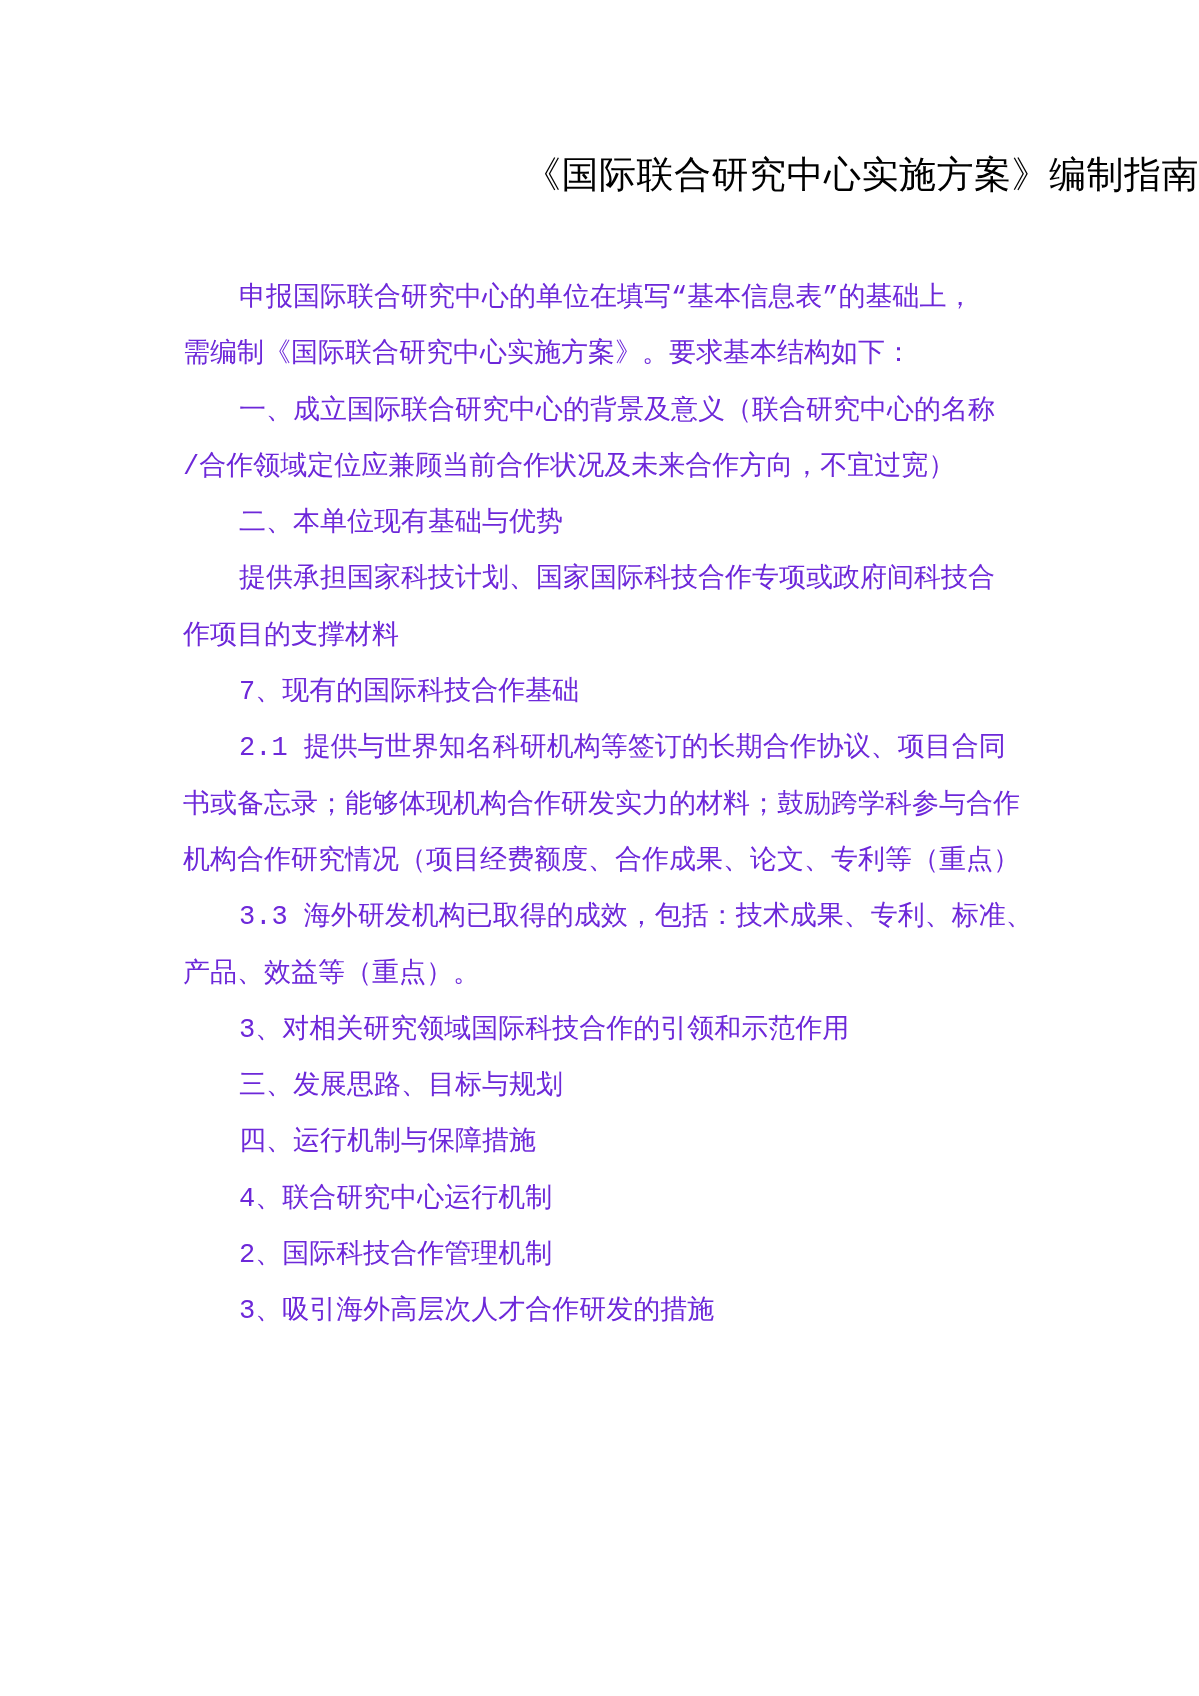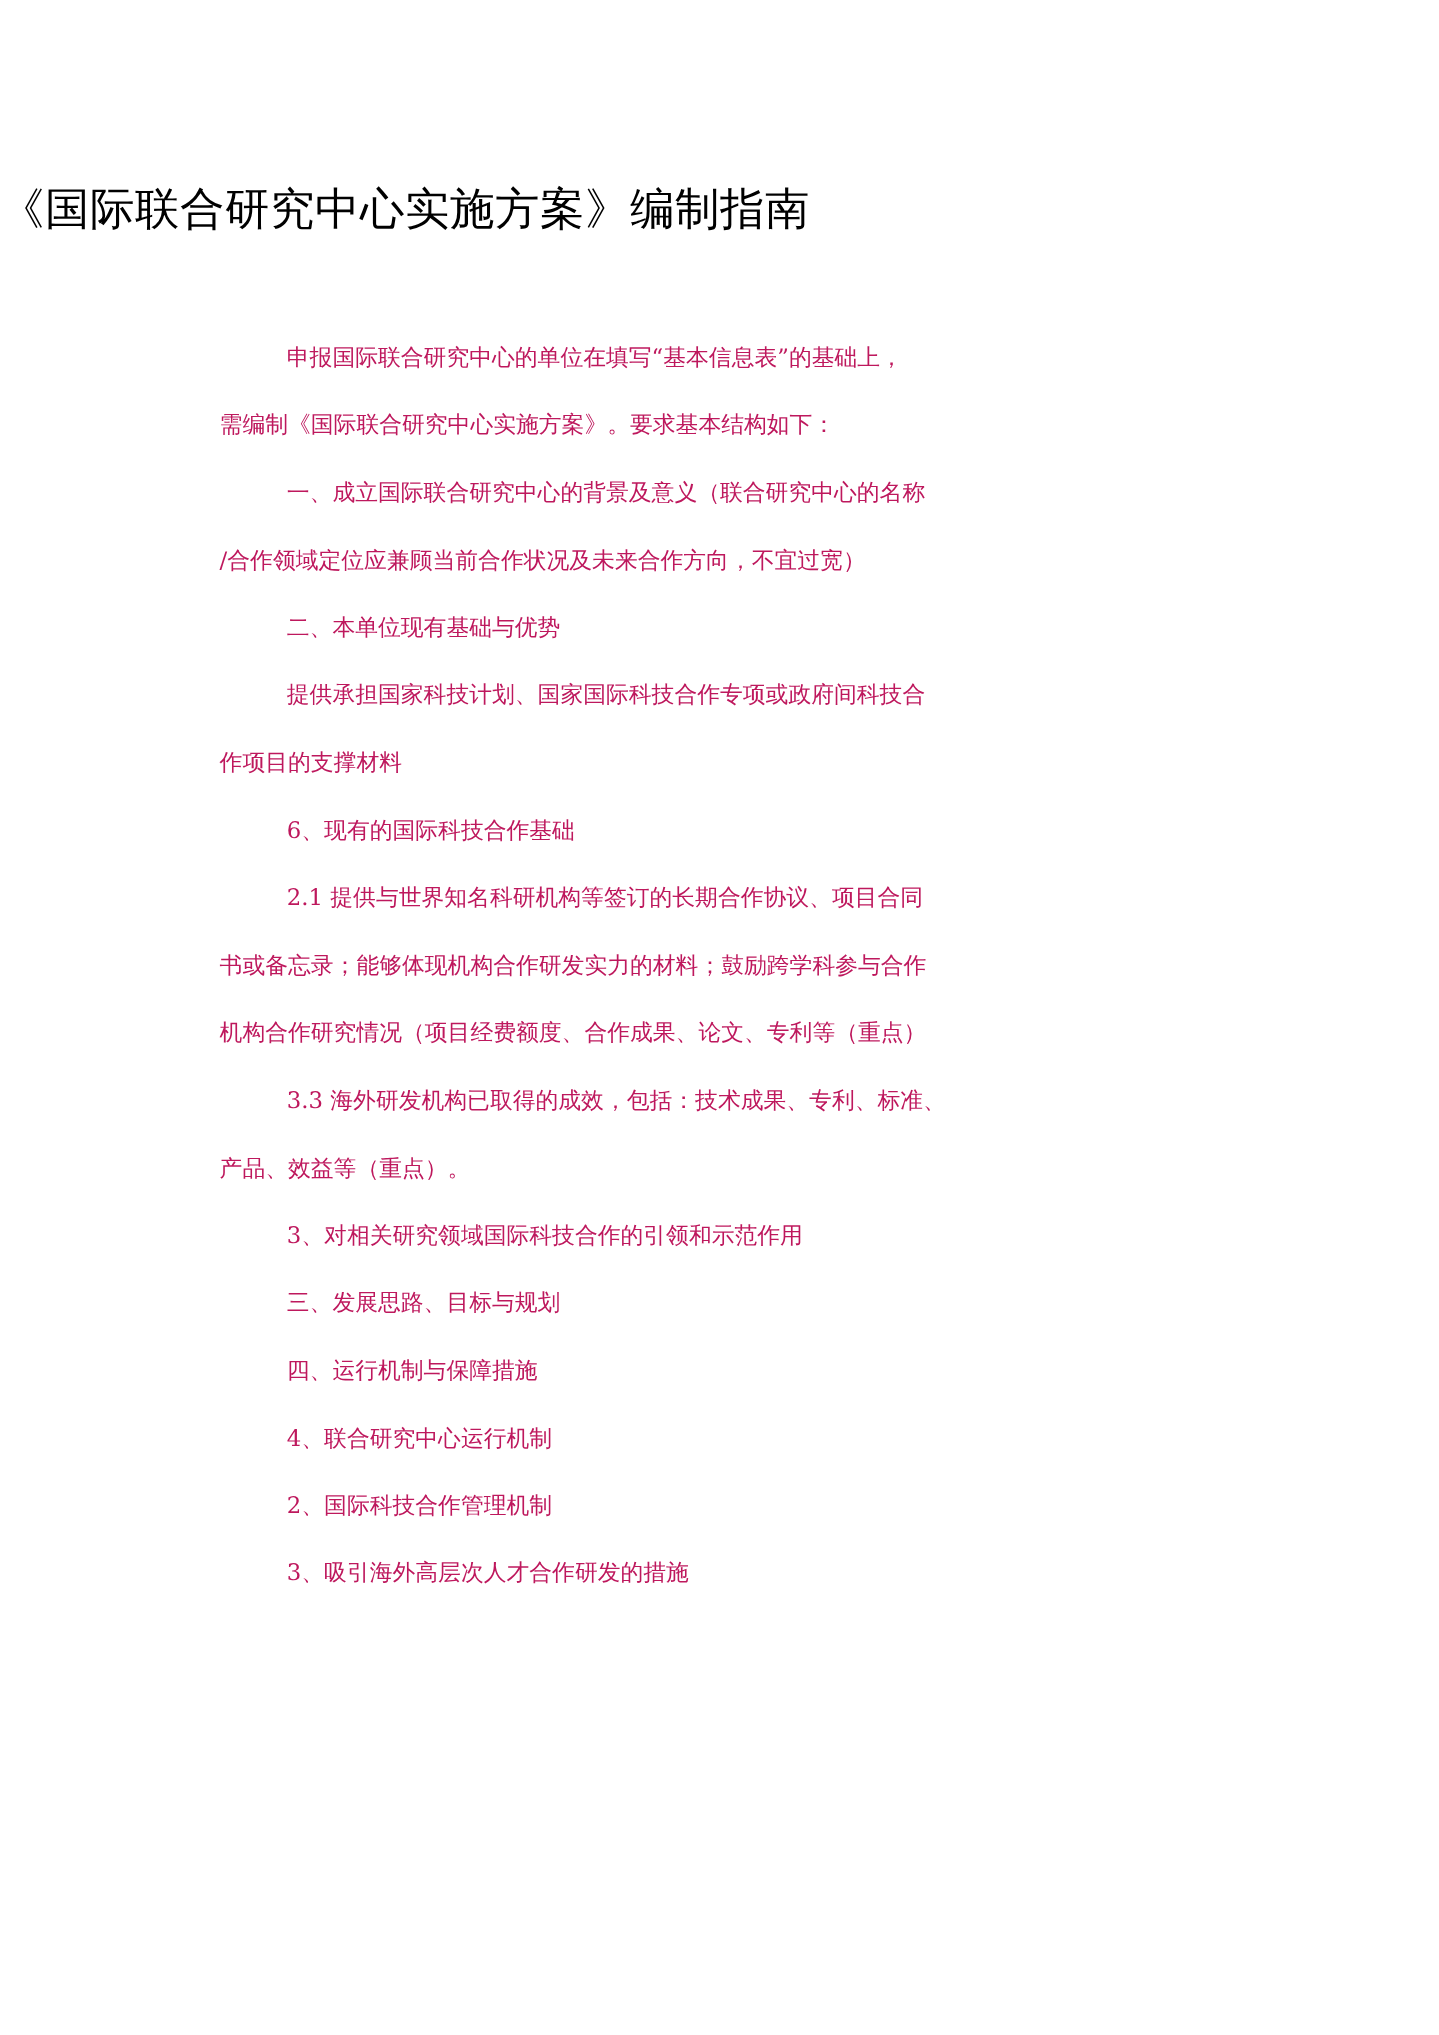--- a/index.html
+++ b/index.html
@@ -20,60 +20,61 @@
     left: 0; top: 0;
     width: 1199px;
     height: 1696px;
     background: #ffffff;
   }
   .title {
     position: absolute;
     left: 0;
     width: 1199px;
     top: 152px;
-    text-align: left;
+    text-align: right;
     font-family: "DejaVu Sans", "Liberation Sans", sans-serif;
     font-size: 37px;
     line-height: 46px;
     letter-spacing: 0.5px;
     color: #000000;
     white-space: nowrap;
   }
   .body {
     position: absolute;
     left: 183px;
     top: 270px;
     width: 845px;
   }
   .line {
     height: 56.3px;
     line-height: 56.3px;
-    font-size: 19px;
+    font-size: 27px;
     white-space: nowrap;
-    color: #be185d;
+    color: #6d28d9;
+    font-family: Liberation Mono, monospace;
   }
   .indent {
     padding-left: 56px;
   }
 </style>
 </head>
 <body>
 
 <div class="page">
   <div class="title">《国际联合研究中心实施方案》编制指南</div>
 
   <div class="body">
     <div class="line indent">申报国际联合研究中心的单位在填写“基本信息表”的基础上，</div>
     <div class="line">需编制《国际联合研究中心实施方案》。要求基本结构如下：</div>
     <div class="line indent">一、成立国际联合研究中心的背景及意义（联合研究中心的名称</div>
     <div class="line">/合作领域定位应兼顾当前合作状况及未来合作方向，不宜过宽）</div>
     <div class="line indent">二、本单位现有基础与优势</div>
     <div class="line indent">提供承担国家科技计划、国家国际科技合作专项或政府间科技合</div>
     <div class="line">作项目的支撑材料</div>
-    <div class="line indent">6、现有的国际科技合作基础</div>
+    <div class="line indent">7、现有的国际科技合作基础</div>
     <div class="line indent">2.1 提供与世界知名科研机构等签订的长期合作协议、项目合同</div>
     <div class="line">书或备忘录；能够体现机构合作研发实力的材料；鼓励跨学科参与合作</div>
     <div class="line">机构合作研究情况（项目经费额度、合作成果、论文、专利等（重点）</div>
     <div class="line indent">3.3 海外研发机构已取得的成效，包括：技术成果、专利、标准、</div>
     <div class="line">产品、效益等（重点）。</div>
     <div class="line indent">3、对相关研究领域国际科技合作的引领和示范作用</div>
     <div class="line indent">三、发展思路、目标与规划</div>
     <div class="line indent">四、运行机制与保障措施</div>
     <div class="line indent">4、联合研究中心运行机制</div>
     <div class="line indent">2、国际科技合作管理机制</div>

